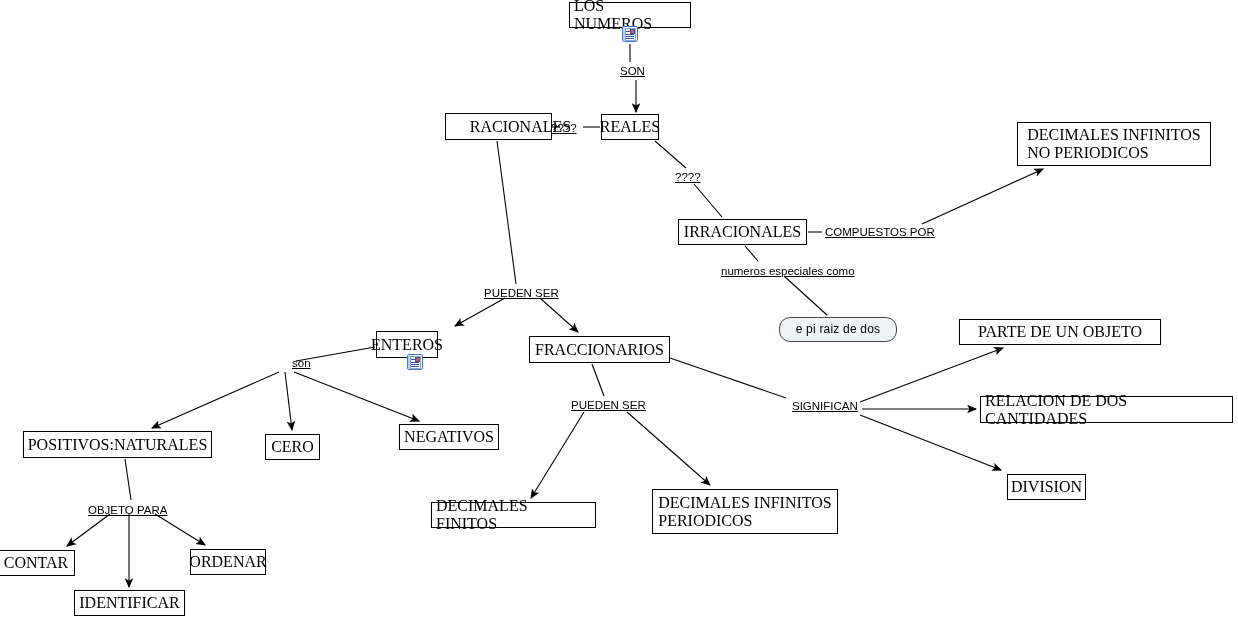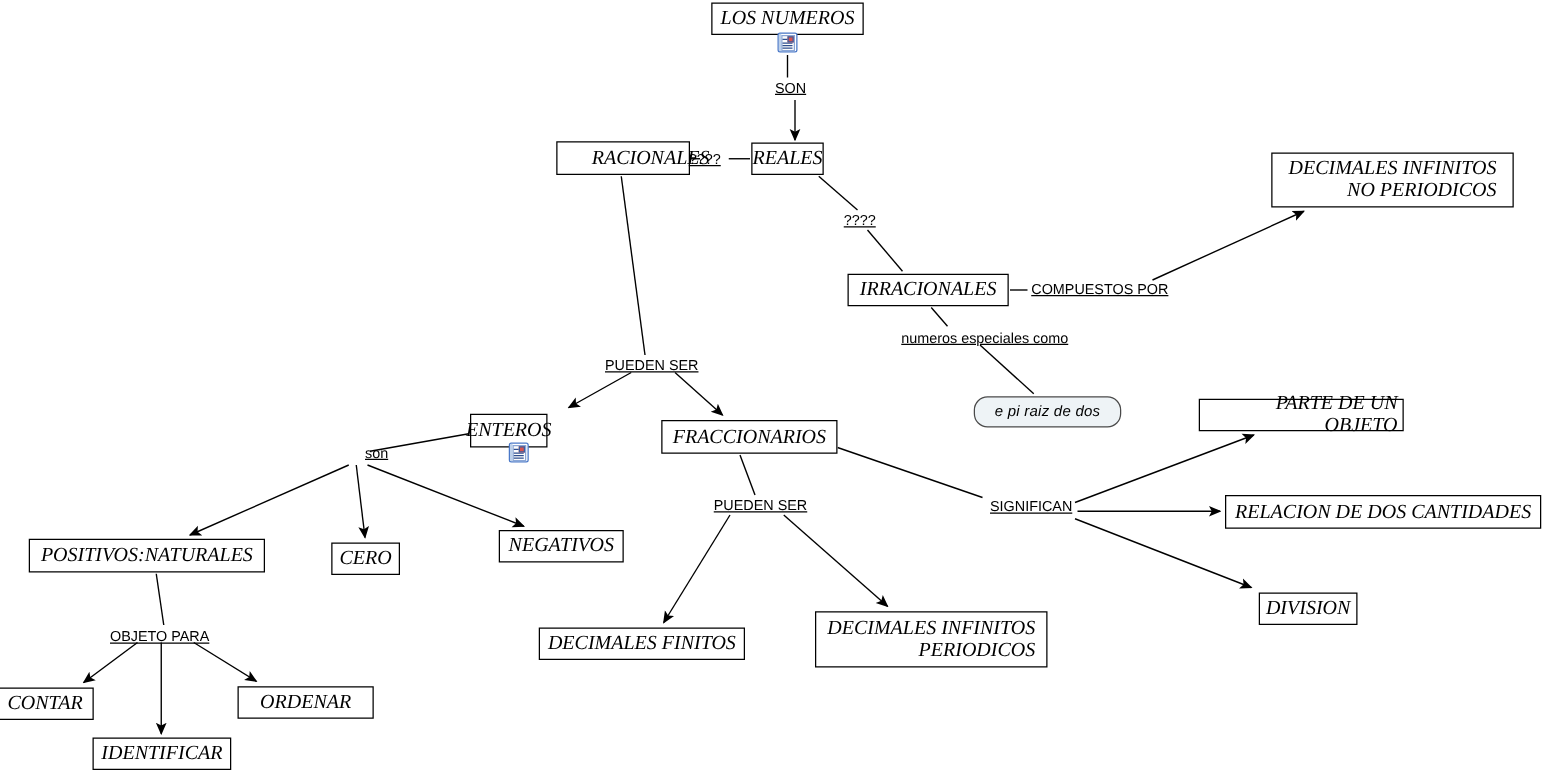--- a/index.html
+++ b/index.html
@@ -18,28 +18,27 @@
   }
   
   .node {
     position: absolute;
     box-sizing: border-box;
     border: 1px solid #000000;
     background: #ffffff;
     font-family: "Liberation Serif", serif;
     font-size: 16px;
     color: #000000;
-    text-align: right;
+    text-align: left;
     line-height: 1.12;
     display: flex;
     align-items: center;
     justify-content: center;
     white-space: pre-line;
     padding: 0 4px;
-    font-style: italic;
   }
   
   .node.rounded {
     border-radius: 11px;
     border: 1px solid #4a4a4a;
     background: #eef3f6;
     font-family: "Liberation Sans", sans-serif;
     font-size: 12px;
     letter-spacing: 0.2px;
   }
@@ -165,25 +164,25 @@
       <div class="node" style="left: 1017px; top: 122px; width: 194px; height: 44px;">DECIMALES INFINITOS
 NO PERIODICOS</div>
       <div class="node rounded" style="left: 779px; top: 317px; width: 118px; height: 25px;">e pi raiz de dos</div>
       <div class="node" style="left: 376px; top: 331px; width: 62px; height: 27px;">ENTEROS</div>
       <div class="node" style="left: 529px; top: 336px; width: 141px; height: 27px;">FRACCIONARIOS</div>
       <div class="node" style="left: 265px; top: 434px; width: 55px; height: 26px;">CERO</div>
       <div class="node" style="left: 399px; top: 424px; width: 100px; height: 26px;">NEGATIVOS</div>
       <div class="node" style="left: 23px; top: 431px; width: 189px; height: 27px;">POSITIVOS:NATURALES</div>
       <div class="node" style="left: -3px; top: 550px; width: 78px; height: 26px;">CONTAR</div>
       <div class="node" style="left: 74px; top: 590px; width: 111px; height: 26px;">IDENTIFICAR</div>
-      <div class="node" style="left: 190px; top: 549px; width: 109px; height: 26px;">ORDENAR</div>
+      <div class="node" style="left: 190px; top: 549px; width: 76px; height: 26px;">ORDENAR</div>
       <div class="node" style="left: 431px; top: 502px; width: 165px; height: 26px;">DECIMALES FINITOS</div>
       <div class="node" style="left: 652px; top: 489px; width: 186px; height: 45px;">DECIMALES INFINITOS
 PERIODICOS</div>
-      <div class="node" style="left: 959px; top: 319px; width: 164px; height: 26px;">PARTE DE UN OBJETO</div>
+      <div class="node" style="left: 959px; top: 319px; width: 202px; height: 26px;">PARTE DE UN OBJETO</div>
       <div class="node" style="left: 980px; top: 396px; width: 253px; height: 27px;">RELACION DE DOS CANTIDADES</div>
       <div class="node" style="left: 1007px; top: 474px; width: 79px; height: 26px;">DIVISION</div>
       <div class="linklabel" style="left: 620px; top: 66px;">SON</div>
       <div class="linklabel" style="left: 551px; top: 123px;">????</div>
       <div class="linklabel" style="left: 675px; top: 172px;">????</div>
       <div class="linklabel" style="left: 825px; top: 227px;">COMPUESTOS POR</div>
       <div class="linklabel lower" style="left: 701px; top: 266px;">numeros especiales como</div>
       <div class="linklabel" style="left: 484px; top: 288px;">PUEDEN SER</div>
       <div class="linklabel lower" style="left: 272px; top: 358px;">son</div>
       <div class="linklabel" style="left: 571px; top: 400px;">PUEDEN SER</div>

